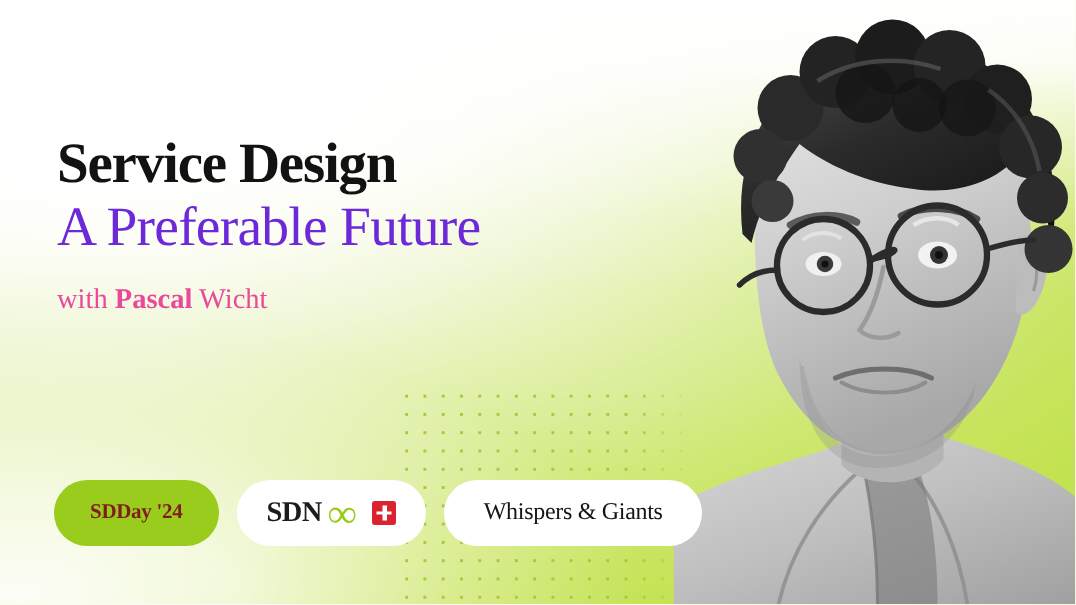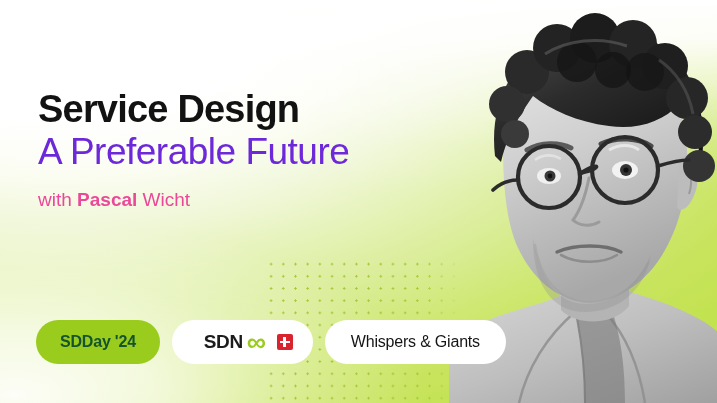--- a/index.html
+++ b/index.html
@@ -5,21 +5,21 @@
   html, body {
     margin: 0;
     padding: 0;
     background: #ffffff;
   }
   #banner {
     position: relative;
     width: 717px;
     height: 403px;
     overflow: hidden;
-    font-family: Liberation Sans, sans-serif;
+    font-family: Liberation Serif, serif;
     background: #ffffff;
   }
 
   
   .bg-base {
     position: absolute;
     inset: 0;
     background:
       radial-gradient(120% 110% at 8% 6%,
         #ffffff 0%,
@@ -114,39 +114,38 @@
     display: flex;
     align-items: center;
     justify-content: center;
     height: 44px;
     border-radius: 22px;
     box-sizing: border-box;
   }
   .badge-green {
     background: #9ACC1E;
     padding: 0 24px;
-    font-size: 16px;
+    font-size: 14px;
     font-weight: bold;
-    color: #14532d;
+    color: #7f1d1d;
     letter-spacing: -0.2px;
   }
   .badge-white {
     background: #ffffff;
     padding: 0 22px;
     font-size: 16px;
     color: #151515;
     letter-spacing: -0.2px;
   }
   .badge-sdn { gap: 5px; padding: 0 20px; }
   .sdn-text {
     font-size: 19px;
     font-weight: bold;
     color: #1c1c1c;
     letter-spacing: -0.4px;
-    margin-left: 12px;
   }
   .sdn-infinity {
     display: inline-block;
     color: #9ACC1E;
     font-size: 27px;
     line-height: 19px;
     font-weight: bold;
     margin-left: -1px;
   }
   .swiss-flag {

